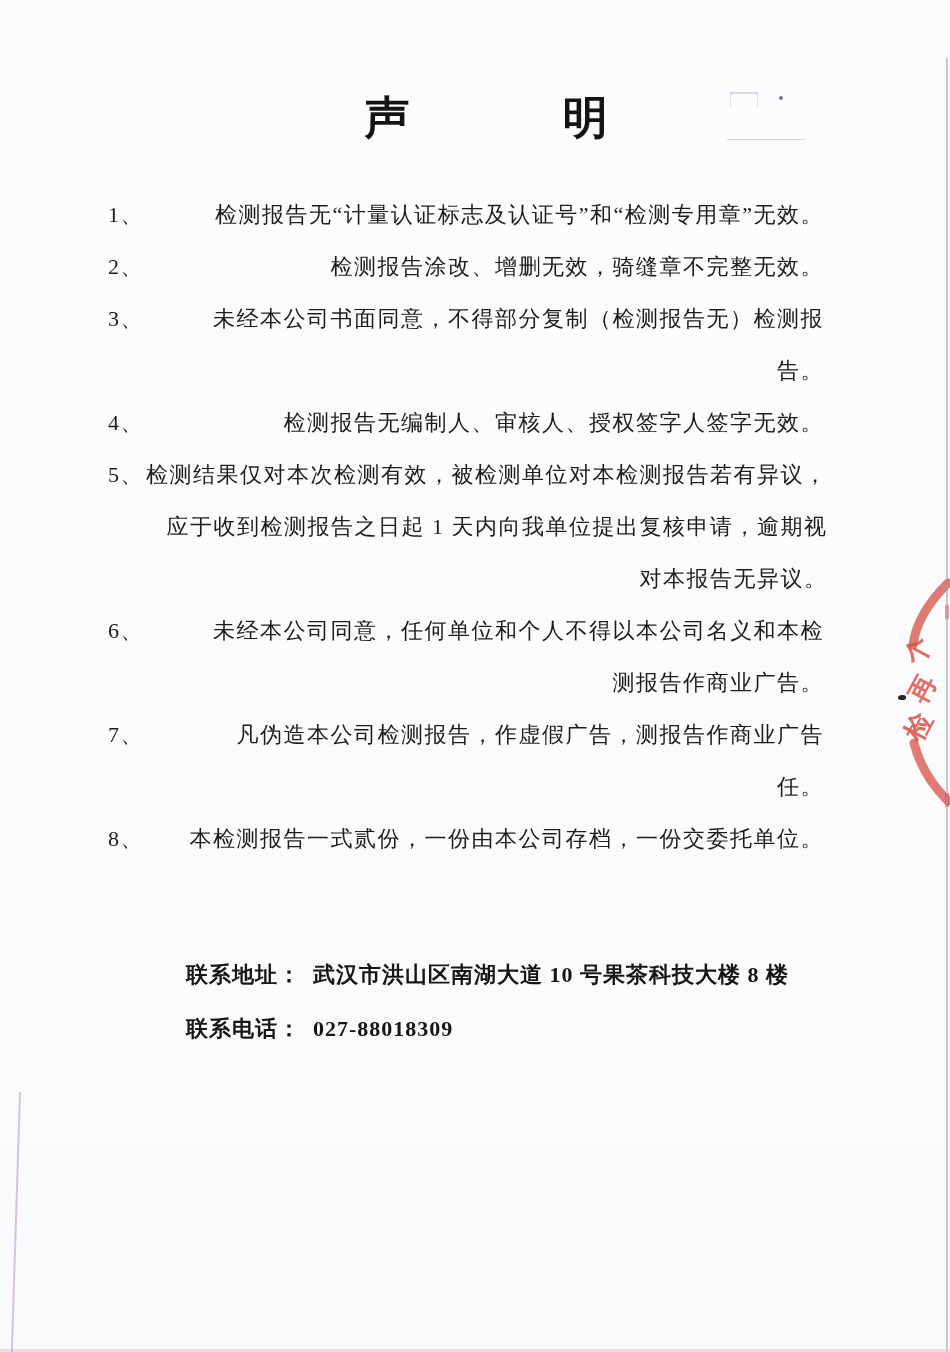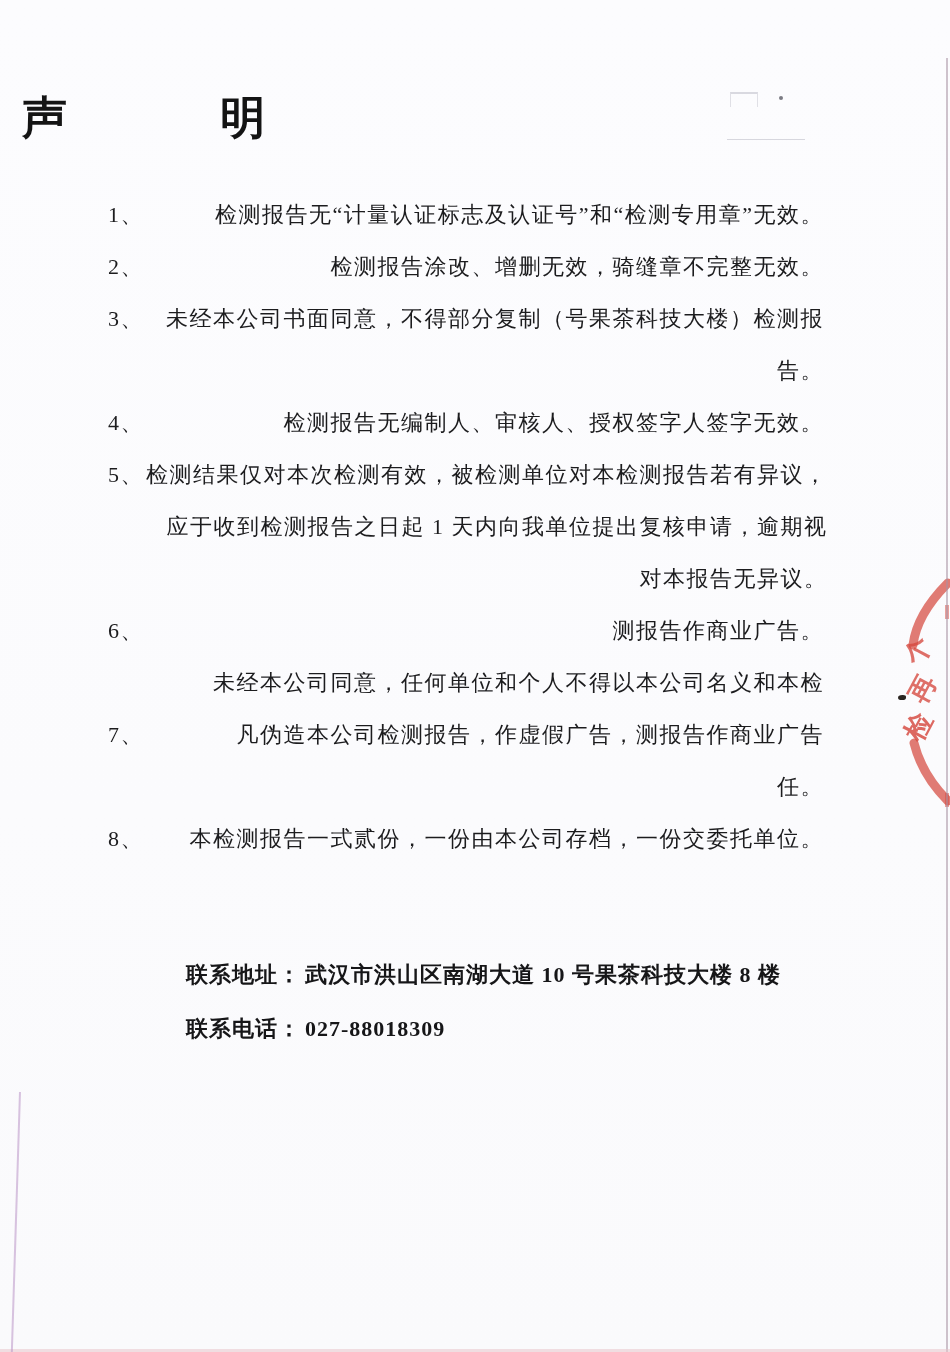--- a/index.html
+++ b/index.html
@@ -15,21 +15,21 @@
     color: #1c1c1e;
   }
 
   
   .title {
     position: absolute;
     top: 88px;
     left: 0;
     right: 0;
     padding-left: 22px;
-    text-align: left;
+    text-align: center;
     font-size: 45px;
     font-weight: bold;
     color: #141414;
     letter-spacing: 0;
     white-space: nowrap;
   }
   .title .char { display: inline-block; }
   .title .char + .char { margin-left: 142px; }
 
   
@@ -52,21 +52,21 @@
     position: absolute;
     left: 186px;
     top: 948px;
     font-size: 22px;
     line-height: 54px;
     letter-spacing: 1px;
     font-weight: 600;
     color: #161618;
   }
   .contact-row { white-space: nowrap; }
-  .contact-label { margin-right: 4px; }
+  .contact-label { margin-right: 12px; }
 
   
   .stamp {
     position: absolute;
     top: 575px;
     right: 0;
     width: 62px;
     height: 235px;
     pointer-events: none;
   }
@@ -162,21 +162,21 @@
     <div class="item">
       <span class="num">2、</span>
       <div class="lines">
         <div class="line">检测报告涂改、增删无效，骑缝章不完整无效。</div>
       </div>
     </div>
 
     <div class="item">
       <span class="num">3、</span>
       <div class="lines">
-        <div class="line">未经本公司书面同意，不得部分复制（号果茶科技大楼）检测报</div>
+        <div class="line">未经本公司书面同意，不得部分复制（检测报告无）检测报</div>
         <div class="line">告。</div>
       </div>
     </div>
 
     <div class="item">
       <span class="num">4、</span>
       <div class="lines">
         <div class="line">检测报告无编制人、审核人、授权签字人签字无效。</div>
       </div>
     </div>
@@ -186,22 +186,22 @@
       <div class="lines">
         <div class="line">检测结果仅对本次检测有效，被检测单位对本检测报告若有异议，</div>
         <div class="line">应于收到检测报告之日起 1 天内向我单位提出复核申请，逾期视</div>
         <div class="line">对本报告无异议。</div>
       </div>
     </div>
 
     <div class="item">
       <span class="num">6、</span>
       <div class="lines">
+        <div class="line">未经本公司同意，任何单位和个人不得以本公司名义和本检</div>
         <div class="line">测报告作商业广告。</div>
-        <div class="line">未经本公司同意，任何单位和个人不得以本公司名义和本检</div>
       </div>
     </div>
 
     <div class="item">
       <span class="num">7、</span>
       <div class="lines">
         <div class="line">凡伪造本公司检测报告，作虚假广告，测报告作商业广告</div>
         <div class="line">任。</div>
       </div>
     </div>

